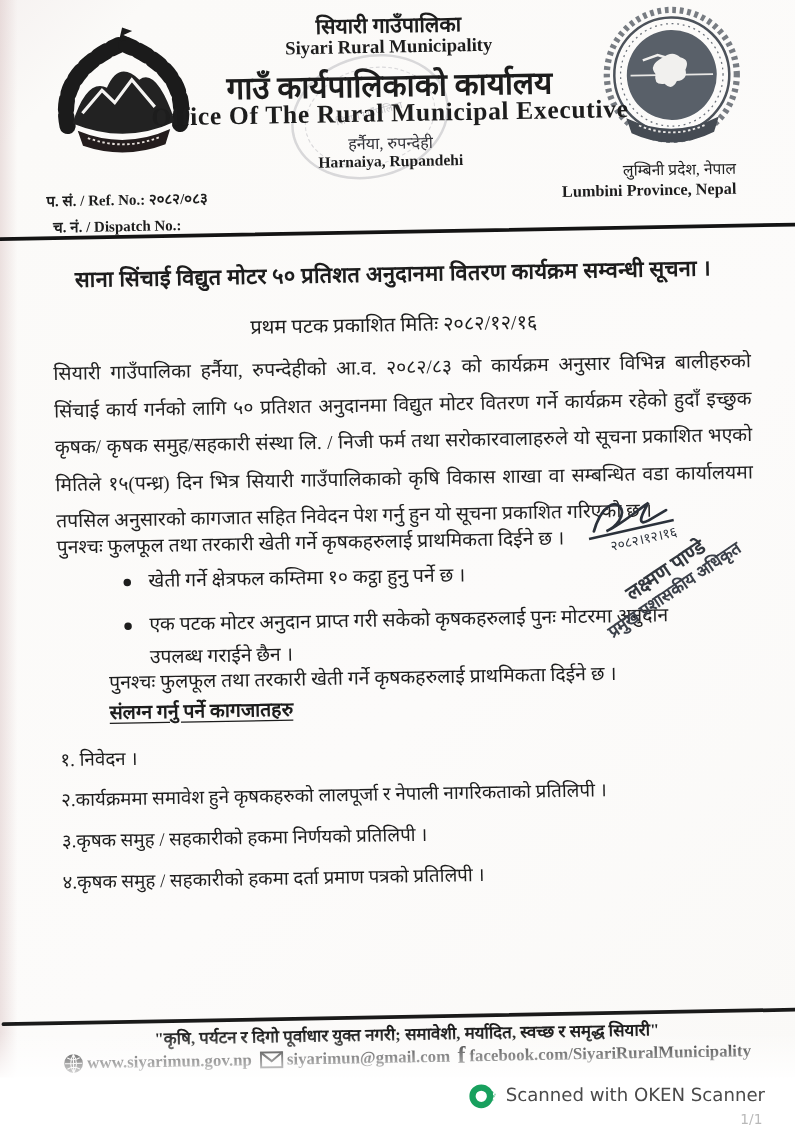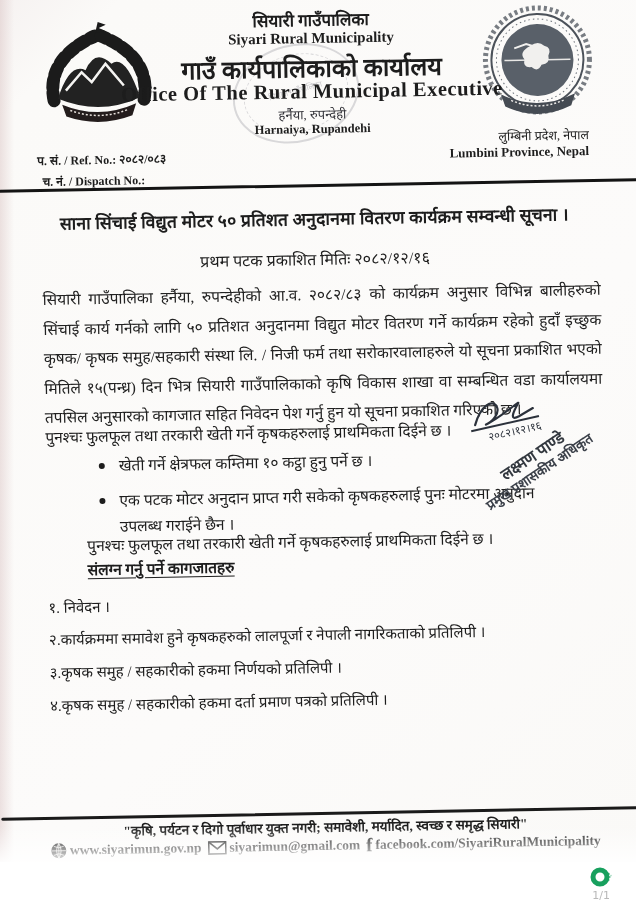--- a/index.html
+++ b/index.html
@@ -200,15 +200,16 @@
 
 <div class="oken">
   <div class="oken-row">
     <svg width="22" height="22" viewBox="0 0 22 22">
       <circle cx="10" cy="11" r="7" fill="#ffffff" stroke="#18A05E" stroke-width="5"></circle>
       <circle cx="18.5" cy="8" r="1.2" fill="#18A05E" opacity=".85"></circle>
       <circle cx="19.6" cy="11" r="1.1" fill="#18A05E" opacity=".6"></circle>
       <circle cx="18.8" cy="14" r="1" fill="#18A05E" opacity=".45"></circle>
       <circle cx="21" cy="9.6" r=".8" fill="#18A05E" opacity=".4"></circle>
     </svg>
+    <span class="oken-label">Scanned with OKEN Scanner</span>
   </div>
   <div class="oken-page">1/1</div>
 </div>
 
 </body></html>

